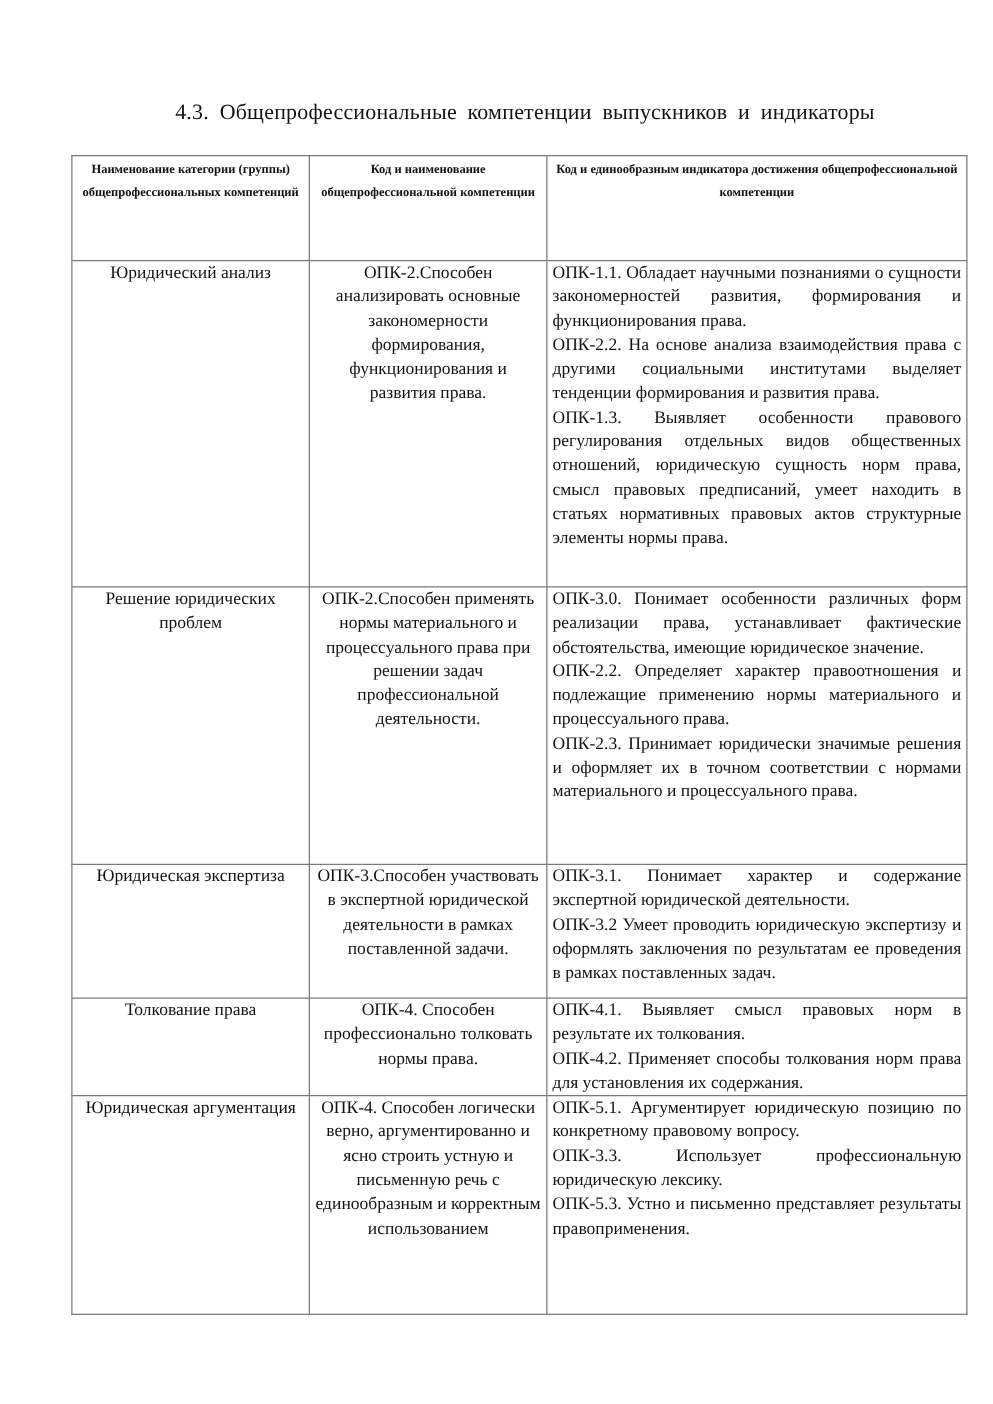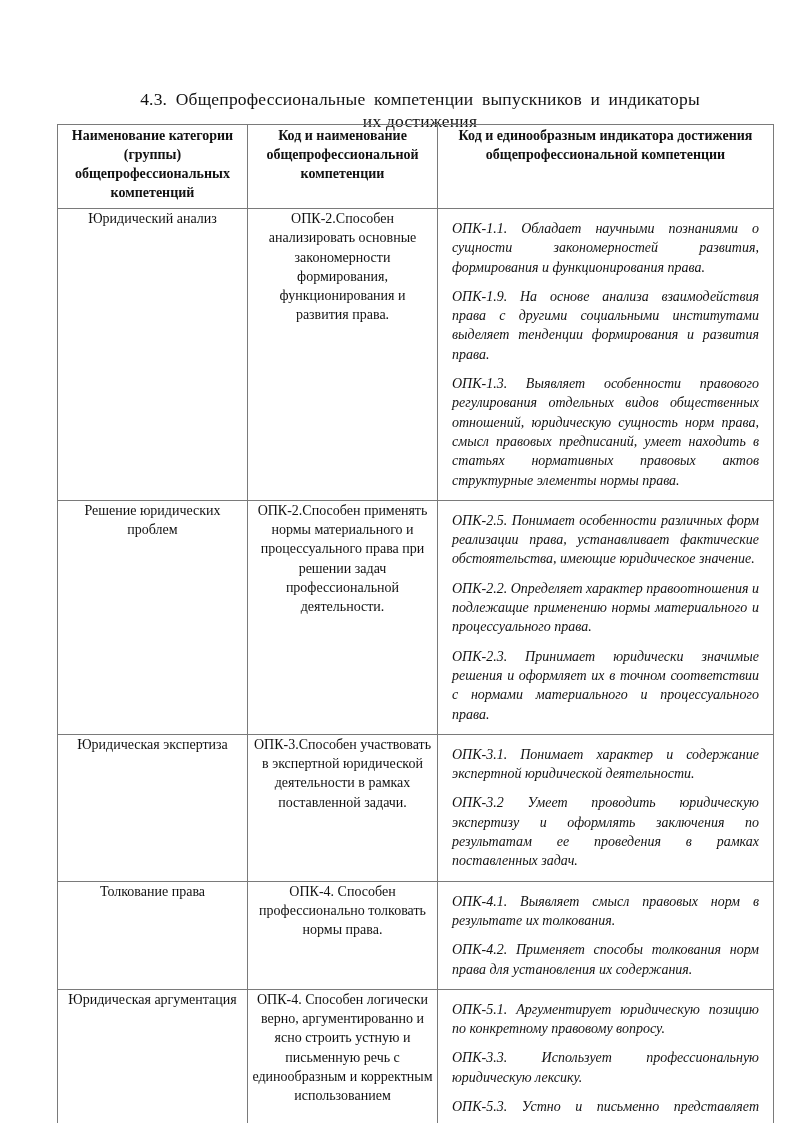--- a/index.html
+++ b/index.html
@@ -11,21 +11,21 @@
       width: 794px;
       height: 1123px;
       position: relative;
       font-family: "Liberation Serif", "DejaVu Serif", serif;
       color: #111111;
       overflow: hidden;
     }
     .title {
       position: absolute;
       left: 60px;
-      top: 88px;
+      top: 78px;
       width: 720px;
       text-align: center;
       font-size: 17.5px;
       line-height: 22px;
       letter-spacing: 0.2px;
     }
     .title .line1 { word-spacing: 4px; }
     table.comp {
       position: absolute;
       left: 57px;
@@ -40,47 +40,45 @@
     table.comp col.c2 { width: 190px; }
     table.comp col.c3 { width: 336px; }
     table.comp th, table.comp td {
       border: 1px solid #7a7a7a;
       vertical-align: top;
       padding: 0 4px;
     }
     table.comp tr { border-top: 1.5px solid #222; }
     table.comp th {
       font-weight: bold;
-      font-size: 14px;
+      font-size: 10px;
       line-height: 19px;
       padding-top: 1px;
       padding-bottom: 4px;
     }
     table.comp thead tr { height: 84px; }
     td.cat { text-align: center; padding-top: 2px; }
     td.code { text-align: center; padding-top: 2px; }
     td.ind { text-align: justify; padding-top: 2px; padding-left: 6px; padding-right: 5px; }
     td.ind p {
-      margin: 10px;
+      margin: 0;
       text-align: justify;
       text-align-last: left;
-      font-style: italic;
     }
     tr.r1 { height: 261px; }
     tr.r2 { height: 222px; }
     tr.r3 { height: 107px; }
     tr.r4 { height: 63px; }
     tr.r5 { height: 175px; }
   </style>
 </head>
 <body>
 
 <div class="title">
   <div class="line1">4.3.  Общепрофессиональные  компетенции  выпускников  и  индикаторы</div>
-  <div class="line2">их достижения</div>
 </div>
 
 <table class="comp">
   <colgroup>
     <col class="c1">
       <col class="c2">
       <col class="c3">
   </colgroup>
   <thead>
     <tr>
@@ -88,29 +86,29 @@
       <th>Код и наименование общепрофессиональной компетенции</th>
       <th>Код и единообразным индикатора достижения общепрофессиональной компетенции</th>
     </tr>
   </thead>
   <tbody>
     <tr class="r1">
       <td class="cat">Юридический анализ</td>
       <td class="code">ОПК-2.Способен анализировать основные закономерности формирования, функционирования и развития права.</td>
       <td class="ind">
         <p>ОПК-1.1. Обладает научными познаниями о сущности закономерностей развития, формирования и функционирования права.</p>
-        <p>ОПК-1.9. На основе анализа взаимодействия права с другими социальными институтами выделяет тенденции формирования и развития права.</p>
+        <p>ОПК-2.2. На основе анализа взаимодействия права с другими социальными институтами выделяет тенденции формирования и развития права.</p>
         <p>ОПК-1.3. Выявляет особенности правового регулирования отдельных видов общественных отношений, юридическую сущность норм права, смысл правовых предписаний, умеет находить в статьях нормативных правовых актов структурные элементы нормы права.</p>
       </td>
     </tr>
     <tr class="r2">
       <td class="cat">Решение юридических проблем</td>
       <td class="code">ОПК-2.Способен применять нормы материального и процессуального права при решении задач профессиональной деятельности.</td>
       <td class="ind">
-        <p>ОПК-2.5. Понимает особенности различных форм реализации права, устанавливает фактические обстоятельства, имеющие юридическое значение.</p>
+        <p>ОПК-3.0. Понимает особенности различных форм реализации права, устанавливает фактические обстоятельства, имеющие юридическое значение.</p>
         <p>ОПК-2.2. Определяет характер правоотношения и подлежащие применению нормы материального и процессуального права.</p>
         <p>ОПК-2.3. Принимает юридически значимые решения и оформляет их в точном соответствии с нормами материального и процессуального права.</p>
       </td>
     </tr>
     <tr class="r3">
       <td class="cat">Юридическая экспертиза</td>
       <td class="code">ОПК-3.Способен участвовать в экспертной юридической деятельности в рамках поставленной задачи.</td>
       <td class="ind">
         <p>ОПК-3.1. Понимает характер и содержание экспертной юридической деятельности.</p>
         <p>ОПК-3.2 Умеет проводить юридическую экспертизу и оформлять заключения по результатам ее проведения в рамках поставленных задач.</p>

